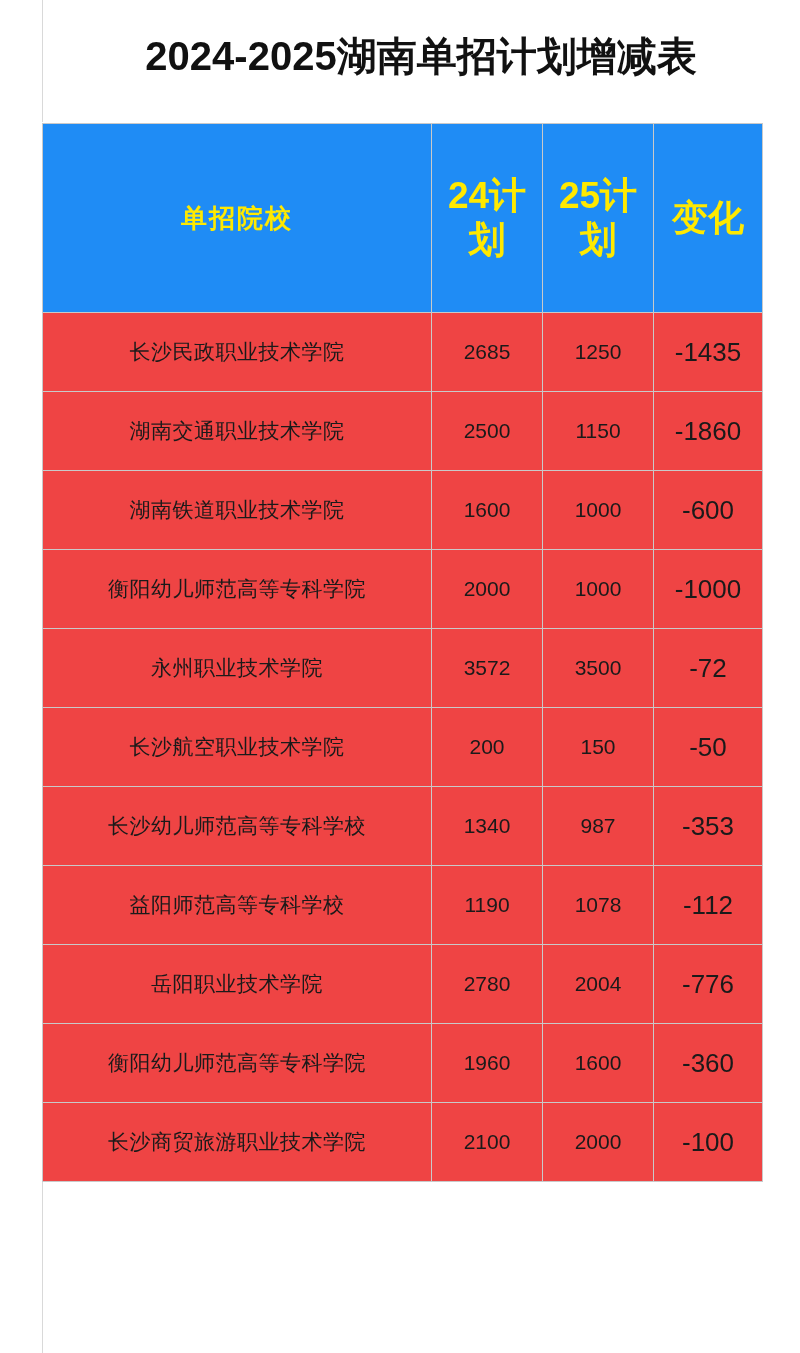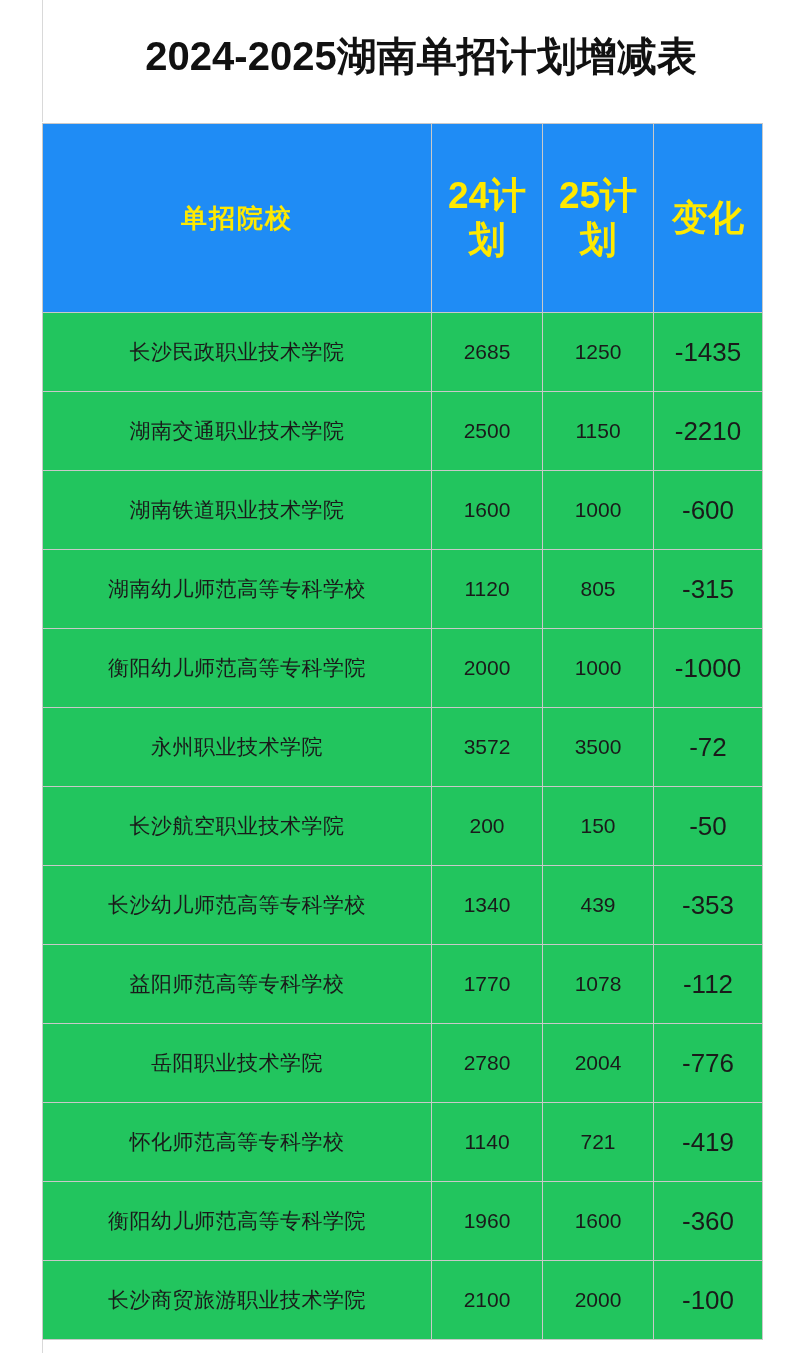--- a/index.html
+++ b/index.html
@@ -87,21 +87,21 @@
   th.col-change {
     width: 108px;
     font-size: 36px;
     line-height: 1.18;
     word-break: break-all;
   }
   tbody td {
     height: 76px;
     font-size: 21px;
     color: #1a1a1a;
-    background: #22c55e;
+    background: #ef4444;
   }
   td.school {
     font-size: 21px;
     letter-spacing: 0.5px;
   }
   td.num {
     font-size: 21px;
   }
   td.change {
     font-size: 26px;
@@ -135,77 +135,65 @@
           <tr>
             <td class="school">长沙民政职业技术学院</td>
             <td class="num">2685</td>
             <td class="num">1250</td>
             <td class="change">-1435</td>
           </tr>
           <tr>
             <td class="school">湖南交通职业技术学院</td>
             <td class="num">2500</td>
             <td class="num">1150</td>
-            <td class="change">-2210</td>
+            <td class="change">-1860</td>
           </tr>
           <tr>
             <td class="school">湖南铁道职业技术学院</td>
             <td class="num">1600</td>
             <td class="num">1000</td>
             <td class="change">-600</td>
           </tr>
           <tr>
-            <td class="school">湖南幼儿师范高等专科学校</td>
-            <td class="num">1120</td>
-            <td class="num">805</td>
-            <td class="change">-315</td>
-          </tr>
-          <tr>
             <td class="school">衡阳幼儿师范高等专科学院</td>
             <td class="num">2000</td>
             <td class="num">1000</td>
             <td class="change">-1000</td>
           </tr>
           <tr>
             <td class="school">永州职业技术学院</td>
             <td class="num">3572</td>
             <td class="num">3500</td>
             <td class="change">-72</td>
           </tr>
           <tr>
             <td class="school">长沙航空职业技术学院</td>
             <td class="num">200</td>
             <td class="num">150</td>
             <td class="change">-50</td>
           </tr>
           <tr>
             <td class="school">长沙幼儿师范高等专科学校</td>
             <td class="num">1340</td>
-            <td class="num">439</td>
+            <td class="num">987</td>
             <td class="change">-353</td>
           </tr>
           <tr>
             <td class="school">益阳师范高等专科学校</td>
-            <td class="num">1770</td>
+            <td class="num">1190</td>
             <td class="num">1078</td>
             <td class="change">-112</td>
           </tr>
           <tr>
             <td class="school">岳阳职业技术学院</td>
             <td class="num">2780</td>
             <td class="num">2004</td>
             <td class="change">-776</td>
           </tr>
           <tr>
-            <td class="school">怀化师范高等专科学校</td>
-            <td class="num">1140</td>
-            <td class="num">721</td>
-            <td class="change">-419</td>
-          </tr>
-          <tr>
             <td class="school">衡阳幼儿师范高等专科学院</td>
             <td class="num">1960</td>
             <td class="num">1600</td>
             <td class="change">-360</td>
           </tr>
           <tr>
             <td class="school">长沙商贸旅游职业技术学院</td>
             <td class="num">2100</td>
             <td class="num">2000</td>
             <td class="change">-100</td>

